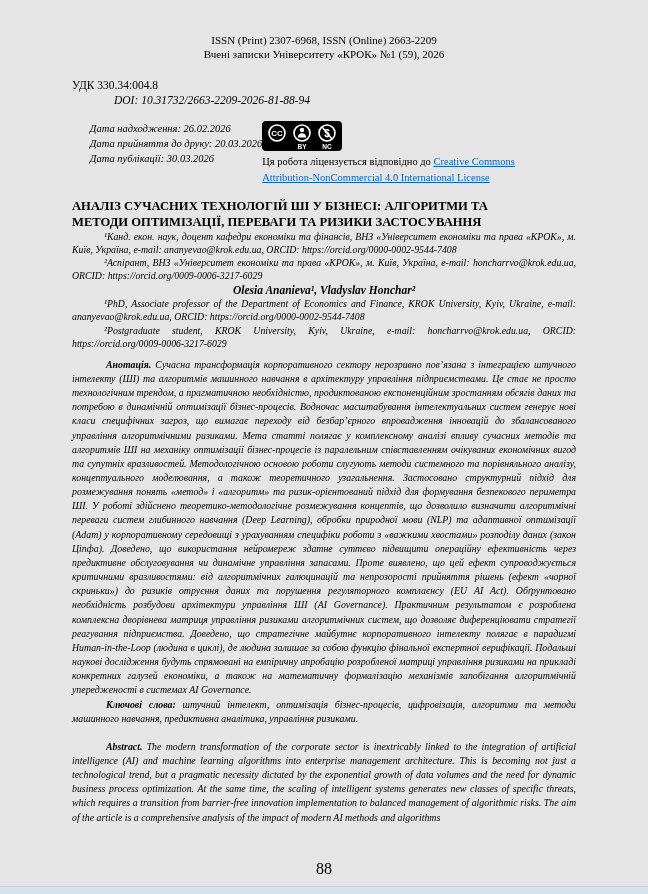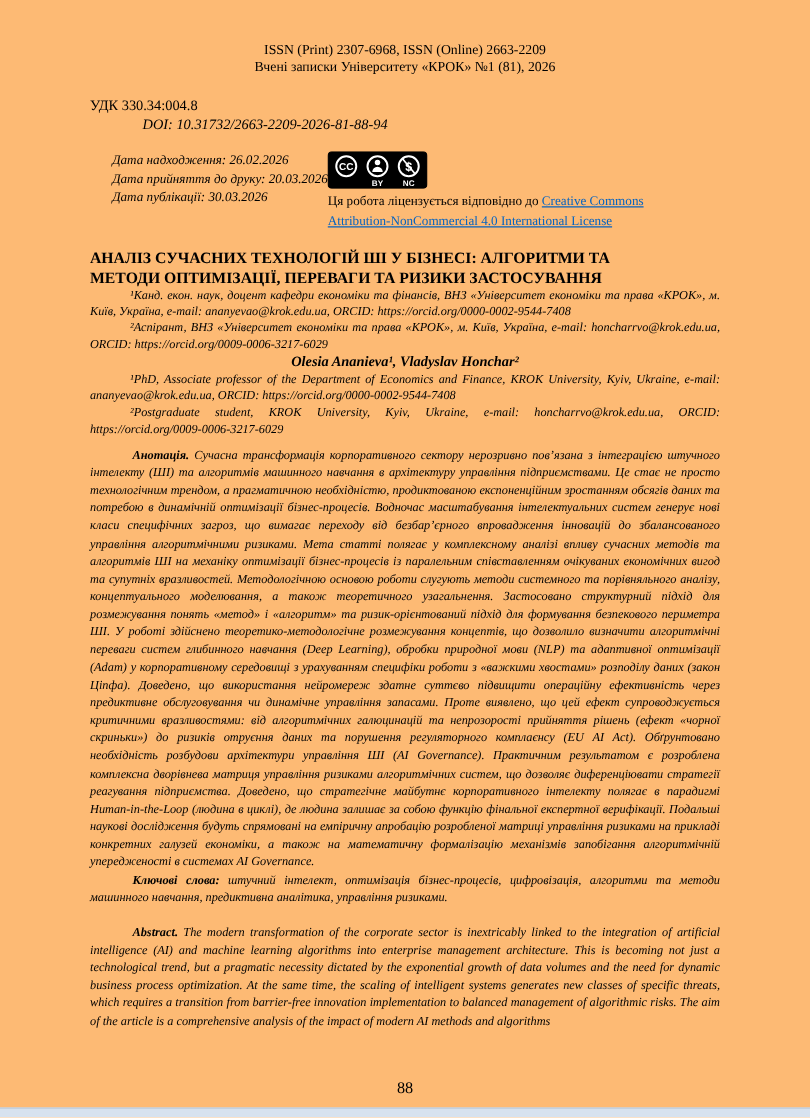--- a/index.html
+++ b/index.html
@@ -1,19 +1,19 @@
 <!DOCTYPE html>
 <html lang="uk"><head>
 <meta charset="utf-8">
 <style>
   html,body{margin:0;padding:0;background:#ffffff;}
   .page{
     position:relative;
     width:648px;height:894px;
-    background:#fdba74;
+    background:#e5e5e5;
     font-family:"Liberation Serif", serif;
     color:#000;
     overflow:hidden;
     box-sizing:border-box;
     padding:33px 72px 0 72px;
   }
   .journal-header{text-align:center;font-size:11px;line-height:14px;}
   .codes{margin-top:17px;font-size:11.5px;line-height:14.5px;}
   .doi{font-style:italic;margin-left:42px;}
   .meta-row{margin-top:14px;display:flex;justify-content:center;align-items:flex-start;}
@@ -24,31 +24,31 @@
   .title{white-space:pre-line;text-align:left;font-weight:bold;font-size:12.6px;line-height:15.5px;}
   .title-ua{margin-top:14px;}
   .title-en{margin-top:10px;}
   .authors{text-align:center;font-weight:bold;font-style:italic;font-size:11.5px;line-height:14px;margin-top:1px;}
   .affil{font-style:italic;font-size:9.8px;line-height:13.1px;text-align:justify;text-indent:32px;margin:0;}
   .abstract{margin-top:8px;font-style:italic;font-size:9.85px;line-height:14.15px;text-align:justify;text-indent:34px;}
   .abstract p{margin:0;text-indent:34px;}
   .lead{font-weight:bold;}
   .formulas{font-weight:bold;font-style:italic;}
   .abstract-en{margin-top:14px;}
-  .page-number{position:absolute;left:0;bottom:16px;width:100%;text-align:center;font-size:13px;}
+  .page-number{position:absolute;left:0;bottom:16px;width:100%;text-align:center;font-size:16px;}
   .bottom-strip{position:absolute;left:0;bottom:0;width:100%;height:7px;background:#d7e2ef;border-top:1px solid #bccbdd;}
 </style>
 </head>
 <body>
 
 <div class="page">
 
   <div class="journal-header">
     <div>ISSN (Print) 2307-6968, ISSN (Online) 2663-2209</div>
-    <div>Вчені записки Університету «КРОК» №1 (81), 2026</div>
+    <div>Вчені записки Університету «КРОК» №1 (59), 2026</div>
   </div>
 
   <div class="codes">
     <div>УДК 330.34:004.8</div>
     <div class="doi">DOI: 10.31732/2663-2209-2026-81-88-94</div>
   </div>
 
   <div class="meta-row">
     <div class="dates">
       <div>Дата надходження: 26.02.2026</div>

